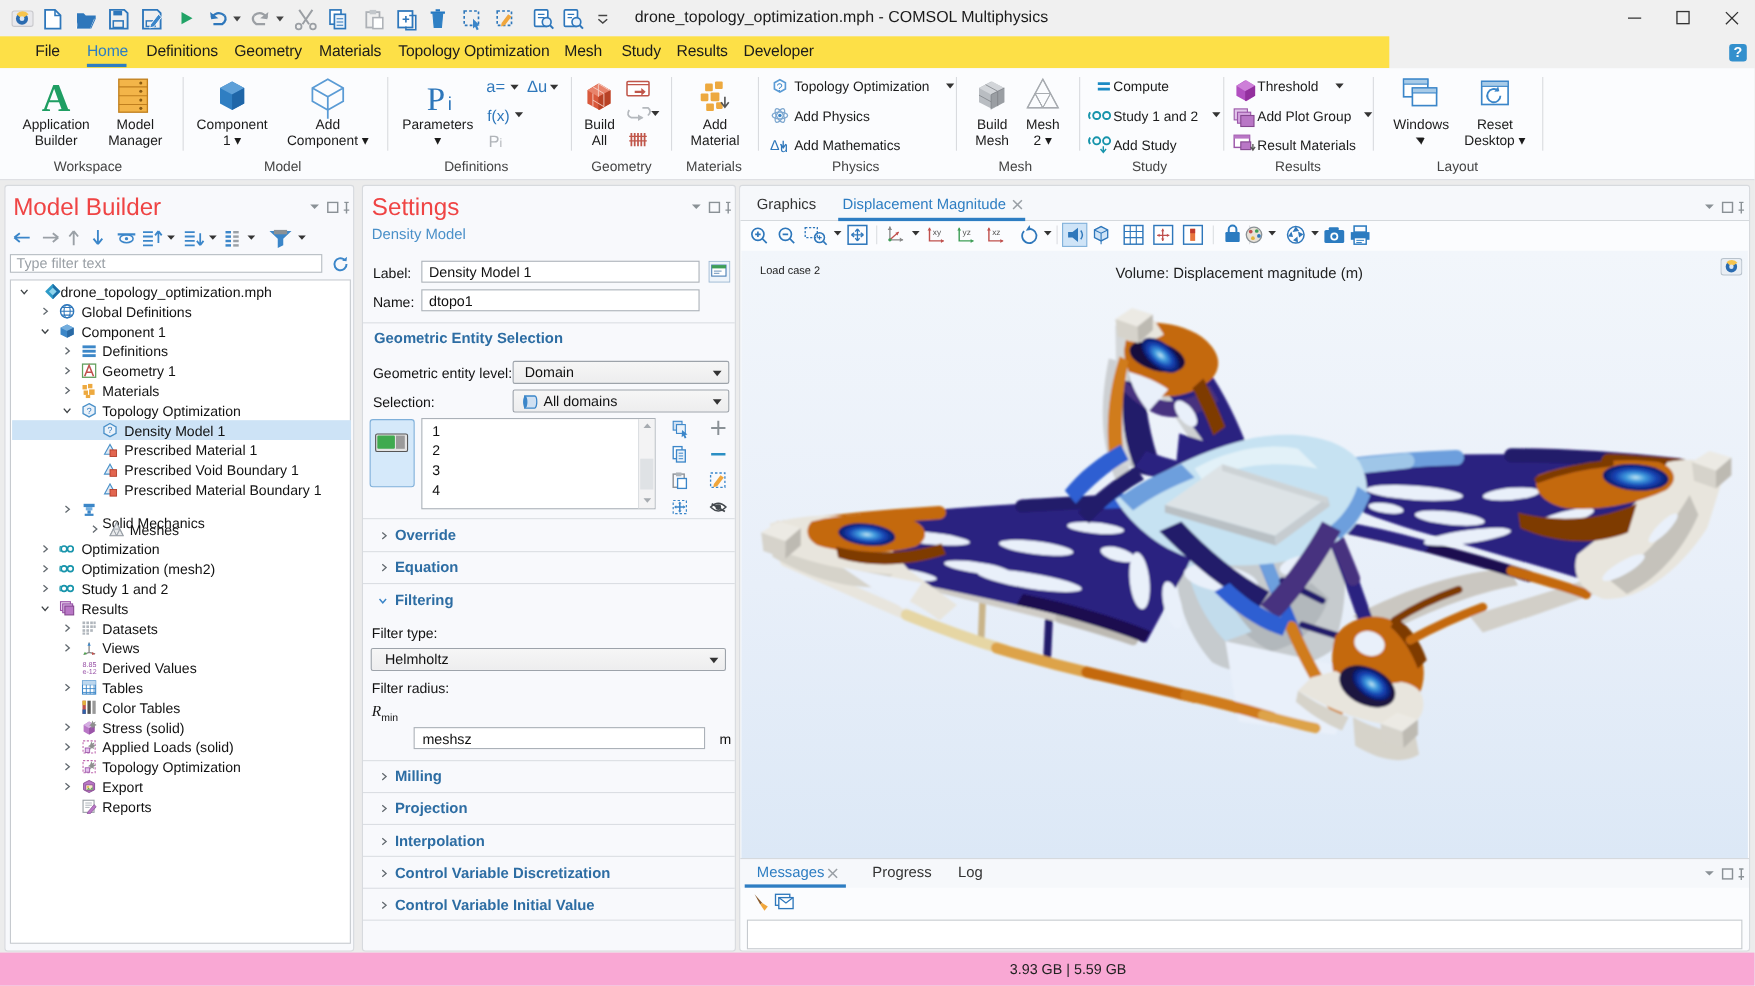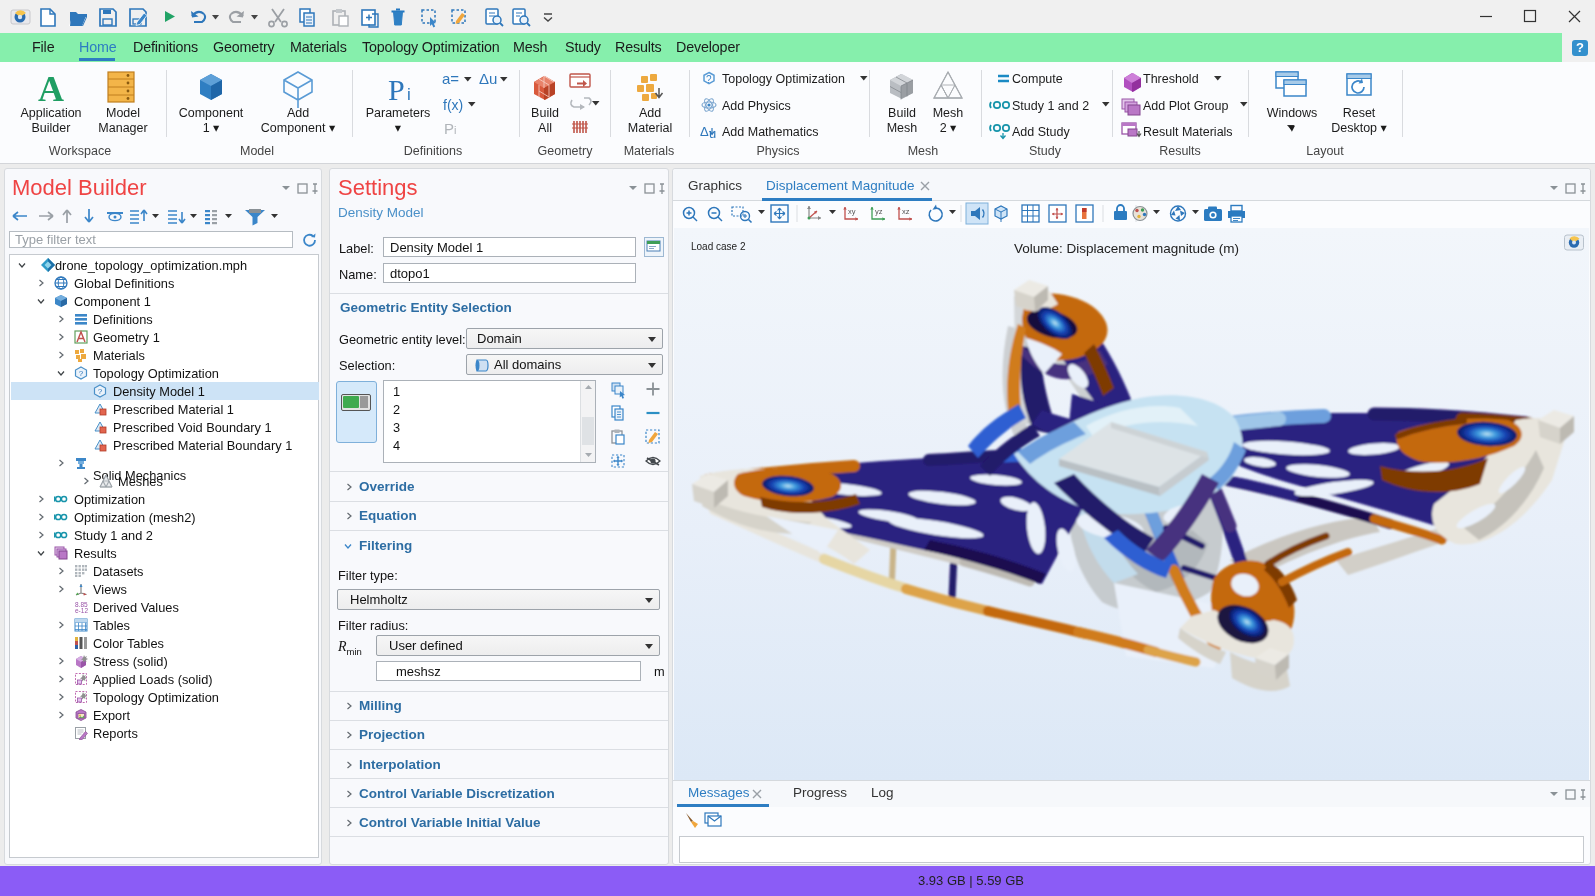--- a/index.html
+++ b/index.html
@@ -1,32 +1,32 @@
 <!DOCTYPE html>
 <html><head><meta charset="utf-8"><style>
 html,body{margin:0;padding:0;width:1595px;height:896px;overflow:hidden;background:#f0f0f0;
   font-family:"Liberation Sans",sans-serif;-webkit-font-smoothing:antialiased;}
 *{box-sizing:border-box;}
 .abs{position:absolute;}
 #titlebar{position:absolute;left:0;top:0;width:1595px;height:33px;background:#f0f0f0;}
 #title-text{position:absolute;left:577px;top:8px;font-size:14.5px;color:#1a1a1a;}
-#menubar{position:absolute;left:0;top:33px;width:1562px;height:29px;background:#86efac;}
+#menubar{position:absolute;left:0;top:33px;width:1263px;height:29px;background:#fde047;}
 .menu-item{position:absolute;top:6px;font-size:14.3px;letter-spacing:-0.15px;color:#1b1b1b;}
 #ribbon{position:absolute;left:0;top:62px;width:1595px;height:102px;background:#fbfcfe;border-bottom:1px solid #d3d5d9;}
 .rgsep{position:absolute;top:70px;width:1px;background:#d9dbdf;}
 .rglabel{position:absolute;top:82px;font-size:12.5px;color:#444;text-align:center;}
 .rbtn-label{position:absolute;font-size:12.5px;color:#1b1b1b;text-align:center;line-height:15px;}
 .rsmall{position:absolute;font-size:12.5px;color:#1b1b1b;}
 #main{position:absolute;left:0;top:164px;width:1595px;height:702px;background:#ececec;}
 .panel{position:absolute;background:#f8f9fc;border:1px solid #d7dade;border-radius:3px;}
 #p-left{left:4px;top:4px;width:318px;height:697px;}
 #p-mid{left:329px;top:4px;width:340px;height:697px;}
 #p-right{left:672px;top:4px;width:919px;height:697px;background:#fff;}
 .ptitle{font-size:22px;color:#ef4444;}
-#statusbar{position:absolute;left:0;top:866px;width:1595px;height:30px;background:#8b5cf6;}
+#statusbar{position:absolute;left:0;top:866px;width:1595px;height:30px;background:#f9a8d4;}
 #memtext{position:absolute;left:918px;top:7px;font-size:13px;color:#222;}
 .tree-row{position:absolute;left:1px;height:18px;font-size:12.8px;color:#111;white-space:nowrap;}
 .sep{position:absolute;left:0;width:338px;height:1px;background:#dbdee3;}
 .dd{position:absolute;height:21px;background:linear-gradient(#f6f6f6,#ededee);border:1px solid #9da3aa;border-radius:2px;font-size:13px;color:#111;}
 .dd .arr{position:absolute;right:6px;top:8px;width:0;height:0;border-left:4.5px solid transparent;border-right:4.5px solid transparent;border-top:5px solid #333;}
 .tb{position:absolute;background:#fff;border:1px solid #abb1b8;font-size:13px;color:#111;}
 .seclbl{font-size:13.5px;font-weight:bold;color:#2d6da3;}
 .flbl{font-size:12.8px;color:#111;}
 </style></head>
 <body>
@@ -103,20 +103,21 @@
       <circle cx="497" cy="20" r="4" fill="#eaf2fa" stroke="#2e77bb" stroke-width="1.5"></circle>
       <path d="M500 23 l3 3" stroke="#2e77bb" stroke-width="1.8"></path>
 
     <rect x="513" y="9" width="12" height="15" rx="1" fill="#fff" stroke="#2e77bb" stroke-width="1.5"></rect>
       <path d="M516 13 h6 M516 16 h4" stroke="#2e77bb" stroke-width="1.1"></path>
       <circle cx="524" cy="20" r="4" fill="#eaf2fa" stroke="#2e77bb" stroke-width="1.5"></circle>
       <path d="M527 23 l3 3" stroke="#2e77bb" stroke-width="1.8"></path>
 
     <path d="M544 14 h8 M544 17.5 l4 3.5 l4 -3.5" fill="none" stroke="#444" stroke-width="1.4"></path>
   </svg>
+  <div id="title-text">drone_topology_optimization.mph - COMSOL Multiphysics</div>
   <svg class="abs" style="left:1470px;top:0" width="125" height="33">
     <line x1="10" y1="16.5" x2="22" y2="16.5" stroke="#333" stroke-width="1.2"></line>
     <rect x="54.5" y="10.5" width="11" height="11" fill="none" stroke="#333" stroke-width="1.2"></rect>
     <path d="M99 11 L110 22 M110 11 L99 22" stroke="#333" stroke-width="1.2"></path>
   </svg>
 </div>
 
 <div id="menubar">
   <div class="menu-item" style="left:32px">File</div>
   <div class="menu-item" style="left:79px;color:#2d7dc2">Home</div>
@@ -817,25 +818,21 @@
         <path d="M1 2.5 L4 6 L7 2.5" fill="none" stroke="#3b86c9" stroke-width="1.3"></path>
       </svg>
     <div class="seclbl abs" style="left:29px;top:369px">Filtering</div>
     <div class="flbl abs" style="left:8px;top:399px">Filter type:</div>
     <div class="dd" style="left:7px;top:420px;width:323px">
         <span style="position:absolute;left:12px;top:2px">Helmholtz</span>
         <span class="arr"></span>
       </div>
     <div class="flbl abs" style="left:8px;top:449px">Filter radius:</div>
     <div class="abs" style="left:8px;top:469px;font-size:14px;color:#111"><i style="font-family:'Liberation Serif',serif">R</i><span style="font-size:9.5px;vertical-align:-4px">min</span></div>
-    <div class="dd" style="left:46px;top:466px;width:284px">
-        <span style="position:absolute;left:12px;top:2px">User defined</span>
-        <span class="arr"></span>
-      </div>
-    <div class="tb" style="left:46px;top:492px;width:265px;height:20px;padding:2px 19px">meshsz</div>
+    <div class="tb" style="left:46px;top:492px;width:265px;height:20px;padding:2px 7px">meshsz</div>
     <div class="flbl abs" style="left:324px;top:495px">m</div>
     <div class="sep" style="top:522px"></div>
     <svg class="abs" style="left:15px;top:533px" width="8" height="8">
         <use href="#i-chev-r"></use>
       </svg>
     <div class="seclbl abs" style="left:29px;top:529px">Milling</div>
     <div class="sep" style="top:551px"></div>
     <svg class="abs" style="left:15px;top:562px" width="8" height="8">
         <use href="#i-chev-r"></use>
       </svg>

